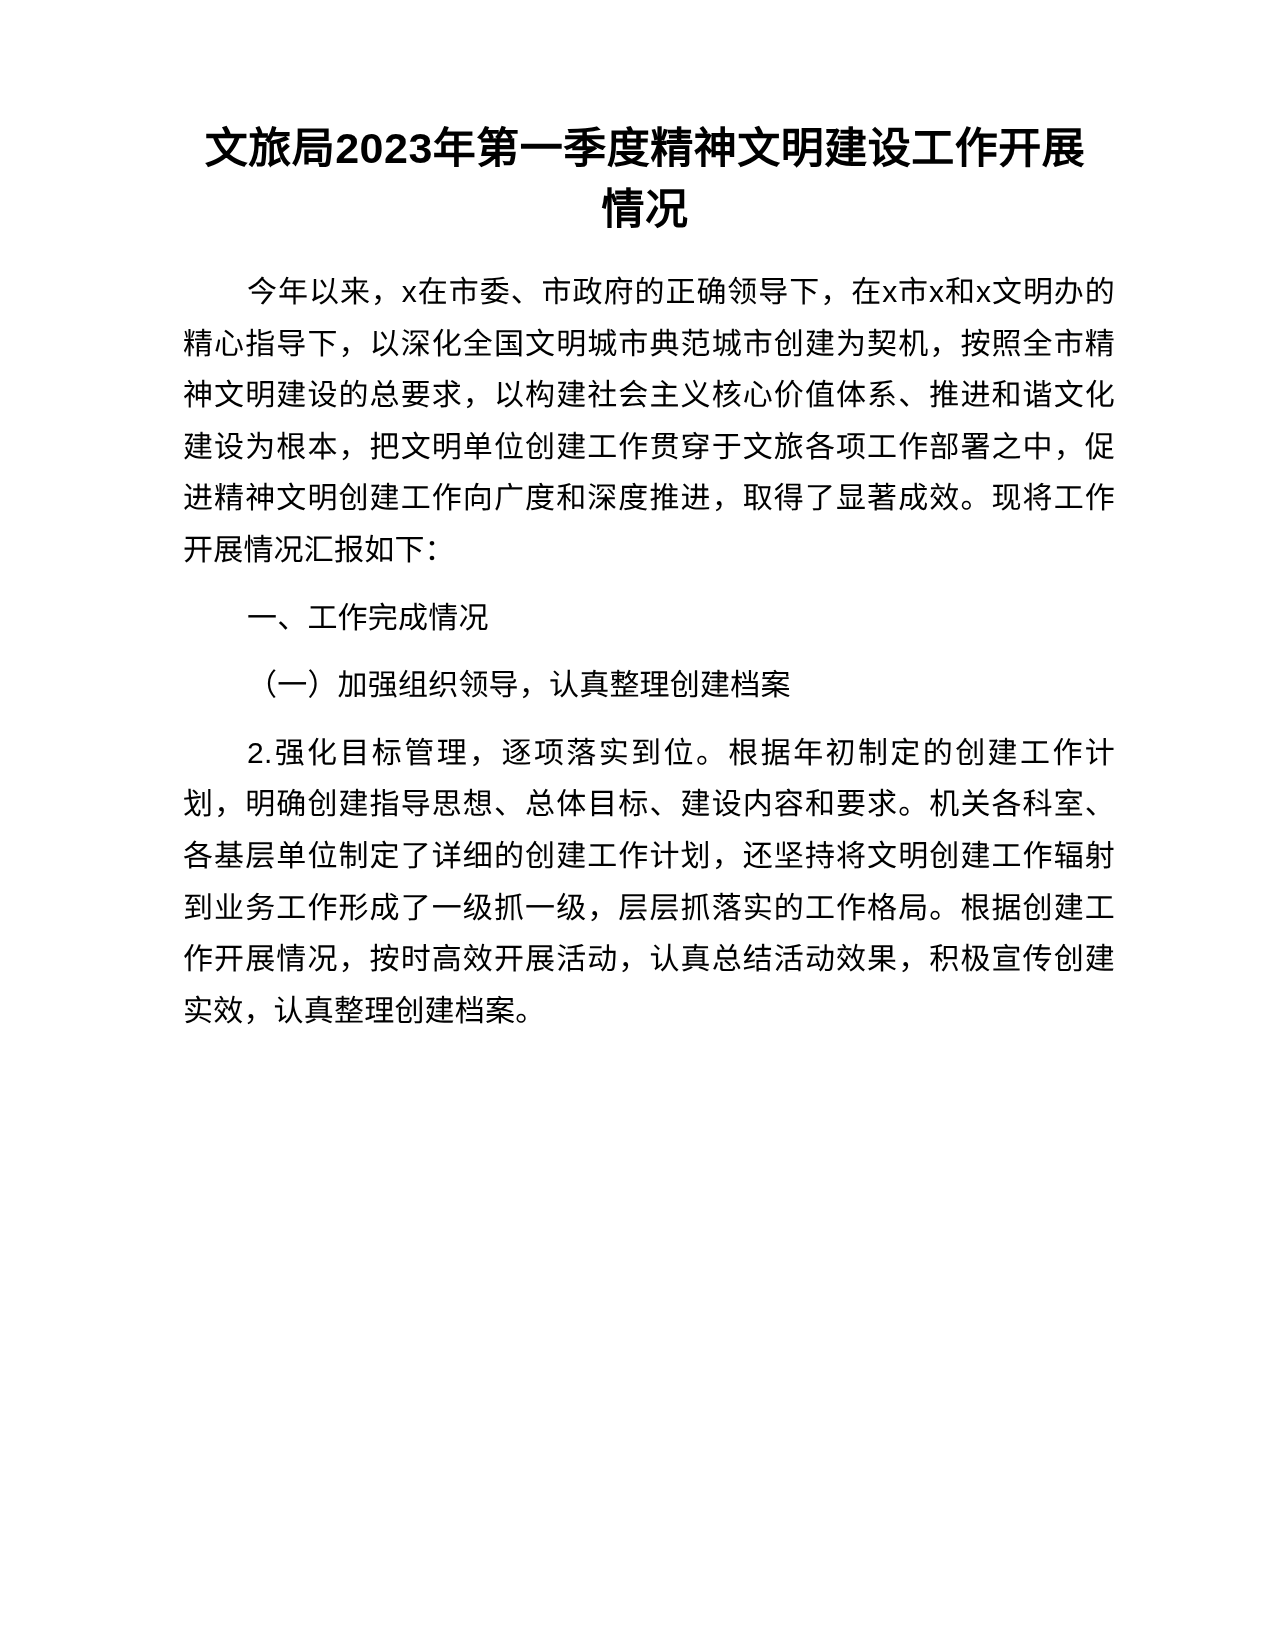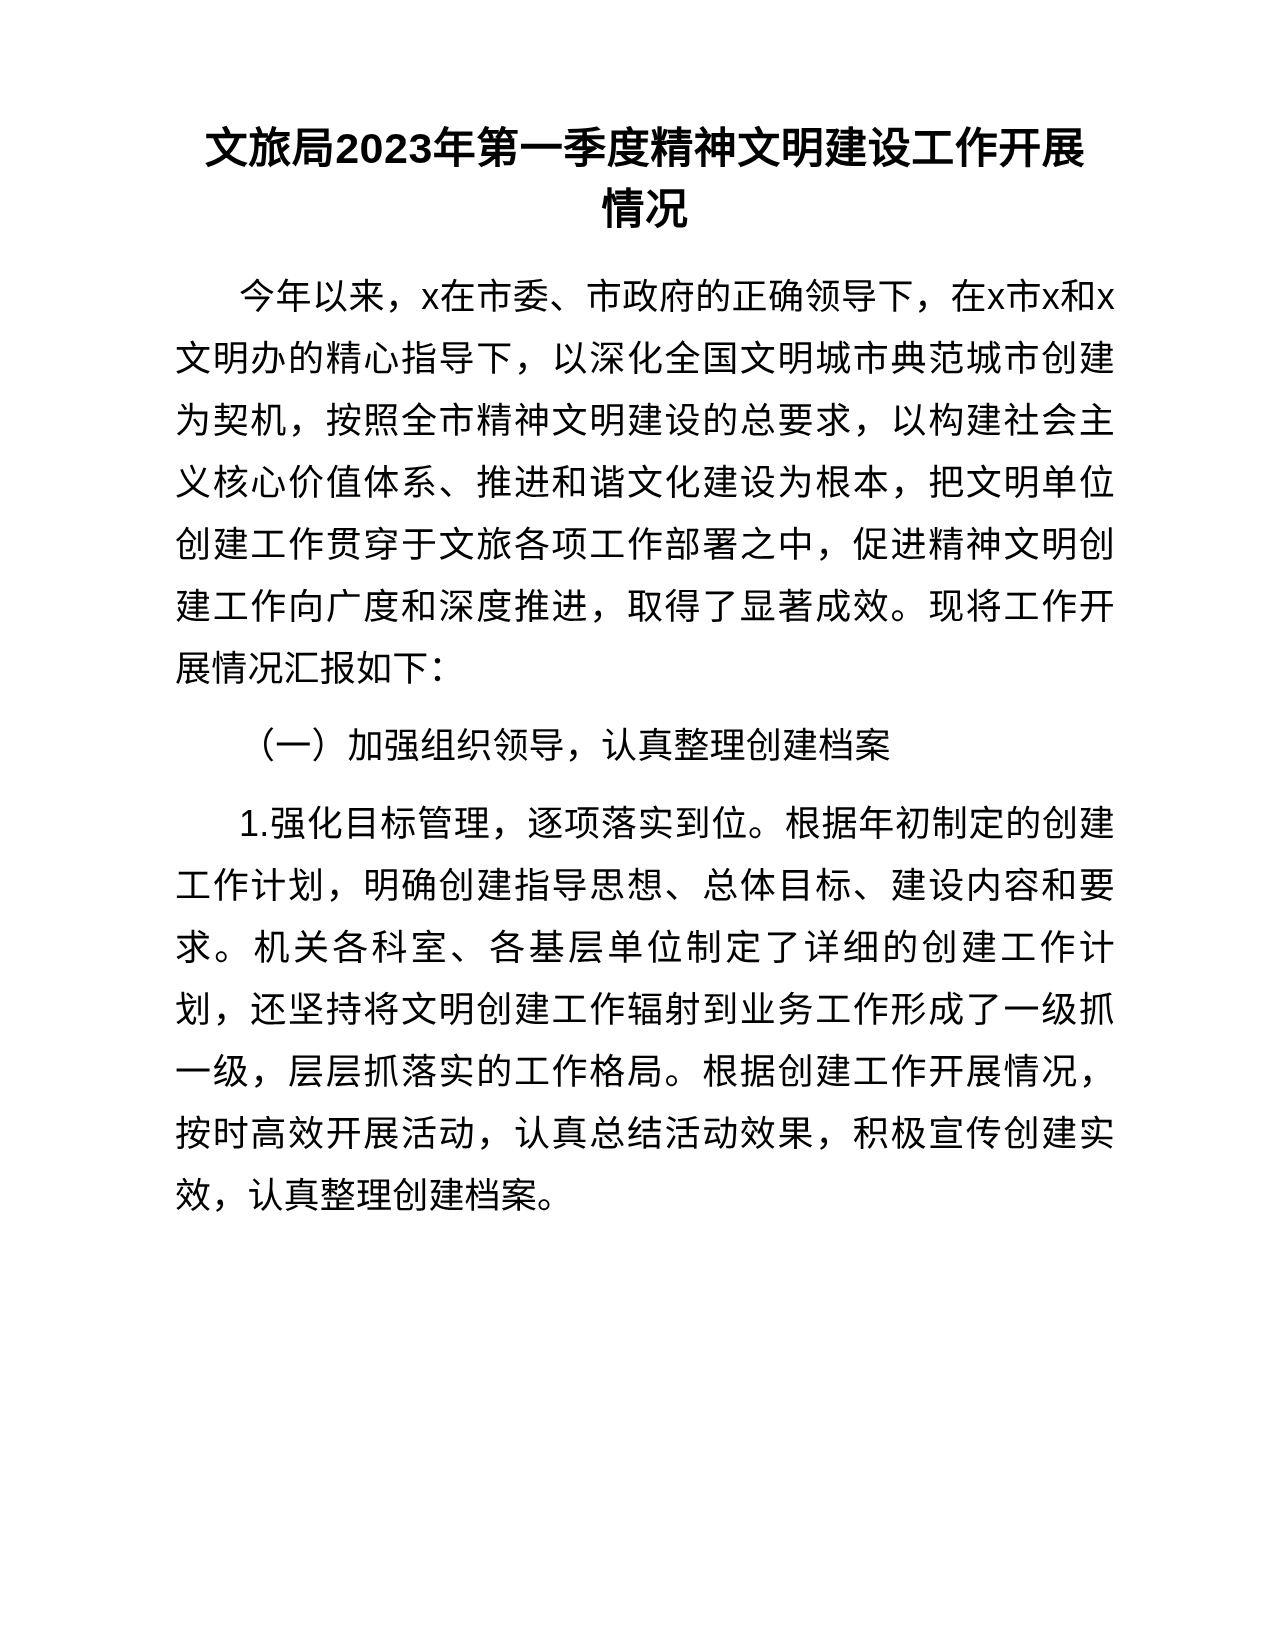--- a/index.html
+++ b/index.html
@@ -26,33 +26,34 @@
   .doc-title {
     font-size: 43px;
     font-weight: bold;
     line-height: 1.42;
     text-align: center;
     letter-spacing: 0.5px;
     margin: 0 0 26px 0;
     padding: 0 10px;
   }
   .para {
-    font-size: 36px;
+    font-size: 30px;
     line-height: 1.72;
     text-align: justify;
     text-justify: inter-ideograph;
-    margin: 0 0 16px 0;
+    margin: 0 0 16px 8px;
     text-indent: 64px;
     letter-spacing: 0.2px;
   }
   .para:last-child {
     margin-bottom: 0;
   }
 </style>
 </head>
 <body>
 
 <div class="page">
   <h1 class="doc-title">文旅局2023年第一季度精神文明建设工作开展情况</h1>
   <p class="para">今年以来，x在市委、市政府的正确领导下，在x市x和x文明办的精心指导下，以深化全国文明城市典范城市创建为契机，按照全市精神文明建设的总要求，以构建社会主义核心价值体系、推进和谐文化建设为根本，把文明单位创建工作贯穿于文旅各项工作部署之中，促进精神文明创建工作向广度和深度推进，取得了显著成效。现将工作开展情况汇报如下：</p>
+  <p class="para">一、工作完成情况</p>
   <p class="para">（一）加强组织领导，认真整理创建档案</p>
-  <p class="para">1.强化目标管理，逐项落实到位。根据年初制定的创建工作计划，明确创建指导思想、总体目标、建设内容和要求。机关各科室、各基层单位制定了详细的创建工作计划，还坚持将文明创建工作辐射到业务工作形成了一级抓一级，层层抓落实的工作格局。根据创建工作开展情况，按时高效开展活动，认真总结活动效果，积极宣传创建实效，认真整理创建档案。</p>
+  <p class="para">2.强化目标管理，逐项落实到位。根据年初制定的创建工作计划，明确创建指导思想、总体目标、建设内容和要求。机关各科室、各基层单位制定了详细的创建工作计划，还坚持将文明创建工作辐射到业务工作形成了一级抓一级，层层抓落实的工作格局。根据创建工作开展情况，按时高效开展活动，认真总结活动效果，积极宣传创建实效，认真整理创建档案。</p>
 </div>
 
 </body></html>

